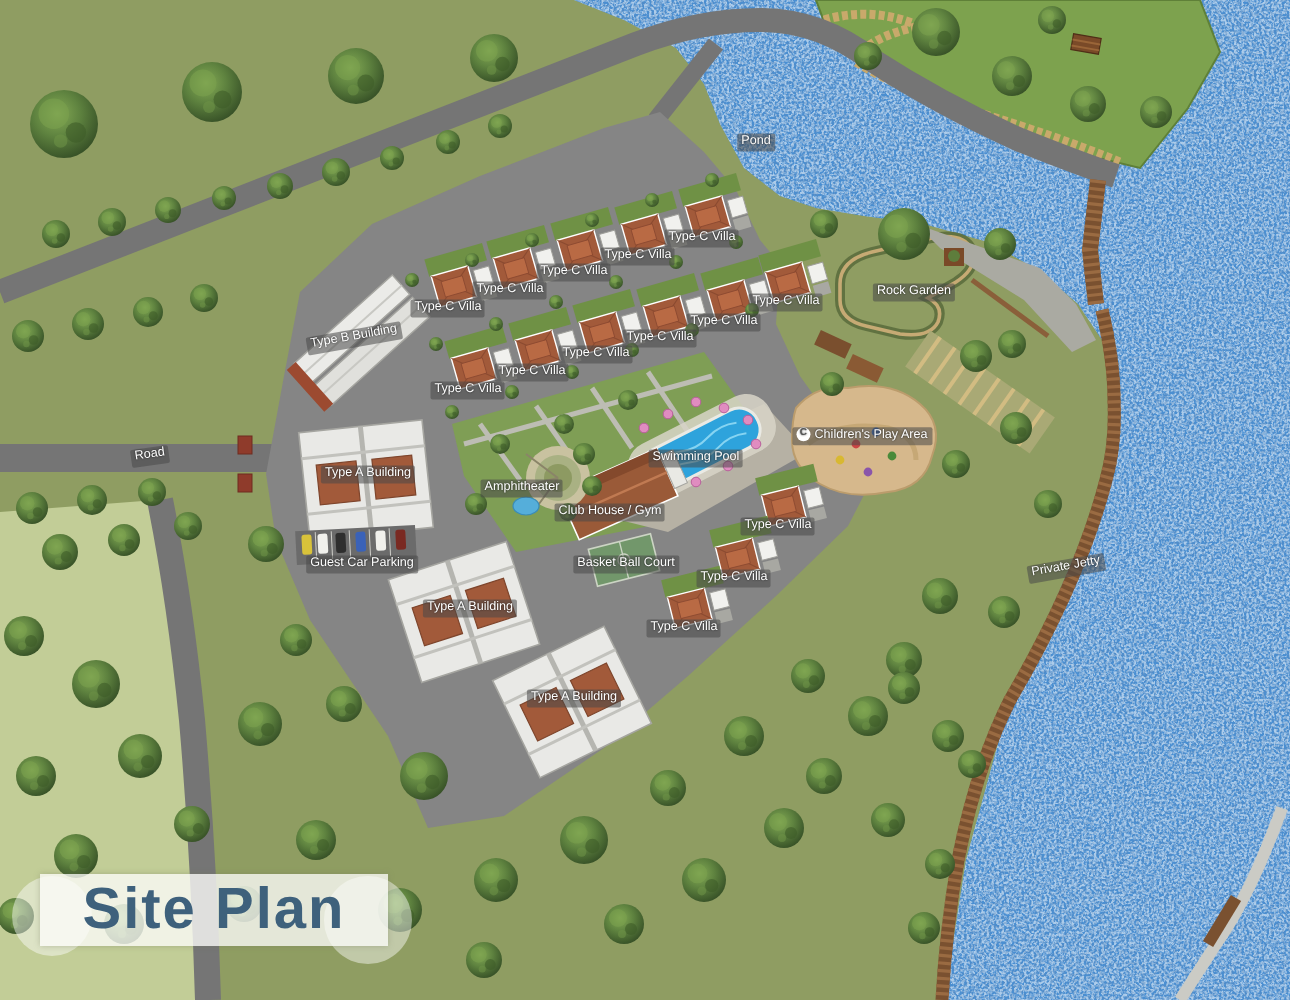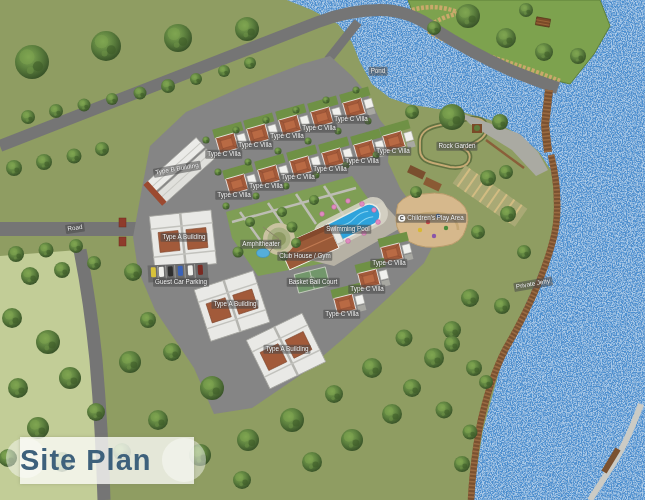--- a/index.html
+++ b/index.html
@@ -17,24 +17,24 @@
     border-radius:1px;text-shadow:0 0 1px rgba(0,0,0,.8);
   }
   .lbl.rot8{transform:translate(-50%,-50%) rotate(-8deg);}
   .lbl.rot10{transform:translate(-50%,-50%) rotate(-10deg);}
   .lbl .marker{
     display:inline-block;width:7px;height:7px;border-radius:50%;
     background:#fff;color:#555;font-size:5px;line-height:7px;text-align:center;
     vertical-align:middle;margin-right:2px;font-weight:bold;
   }
   .banner{
-    position:absolute;left:20px;top:437px;width:174px;height:47px;
+    position:absolute;left:20px;top:437px;width:174px;height:36px;
     background:rgba(252,253,250,.78);
     box-shadow:0 0 3px rgba(120,130,100,.4);
-    display:flex;align-items:center;justify-content:flex-start;
+    display:flex;align-items:center;justify-content:center;
   }
   .banner .title{
     color:#3e617c;font-size:29px;font-weight:bold;letter-spacing:1px;
   }
 </style>
 </head>
 <body>
 
 <div class="stage">
 

